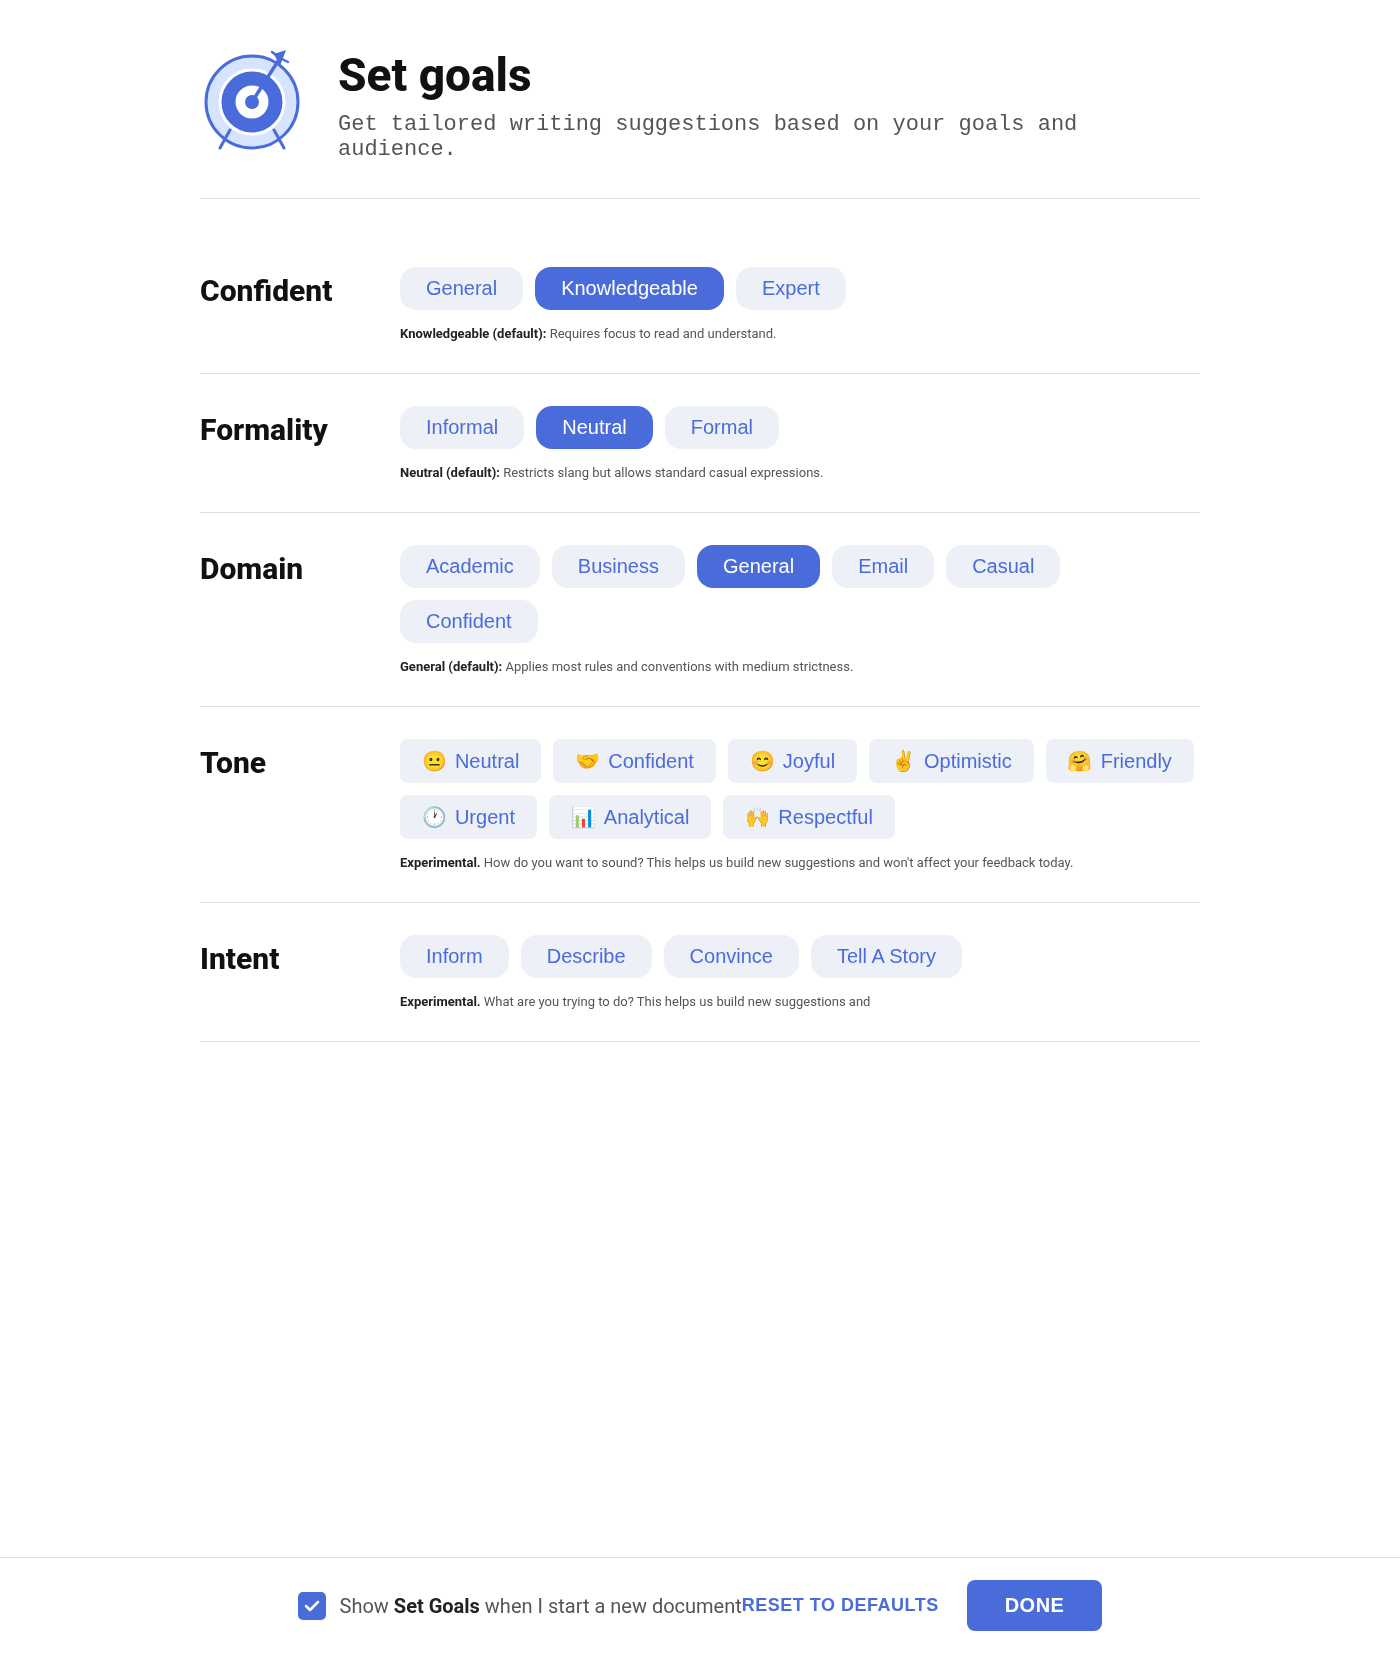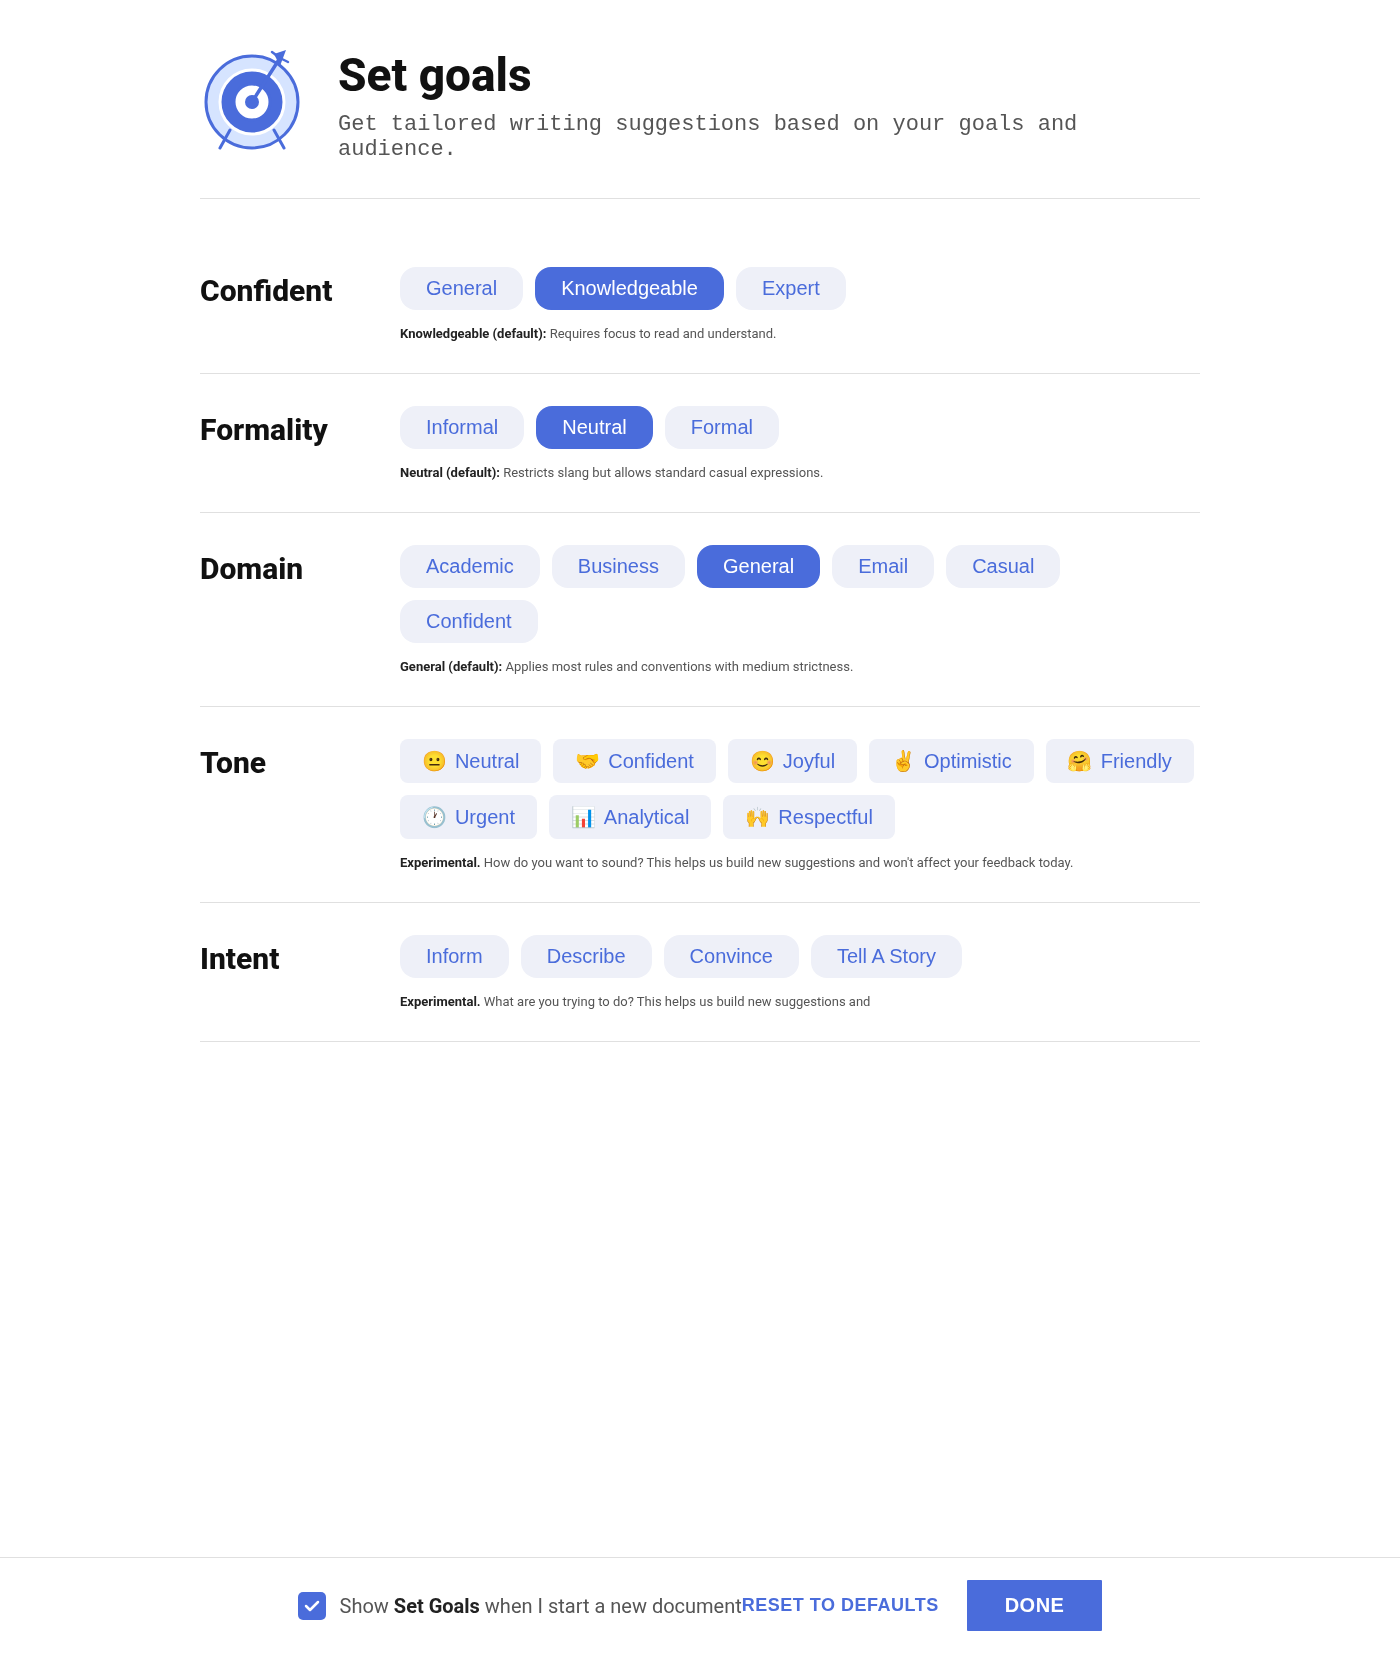--- a/index.html
+++ b/index.html
@@ -171,21 +171,21 @@
       color: #4a6cdb;
       letter-spacing: 0.5px;
       cursor: pointer;
       text-transform: uppercase;
     }
 
     .btn-done {
       background: #4a6cdb;
       color: #fff;
       border: none;
-      border-radius: 1px;
+      border-radius: 8px;
       padding: 14px 38px;
       font-size: 20px;
       font-weight: 700;
       cursor: pointer;
       letter-spacing: 0.5px;
       text-transform: uppercase;
     }
 
     
     .target-svg {

